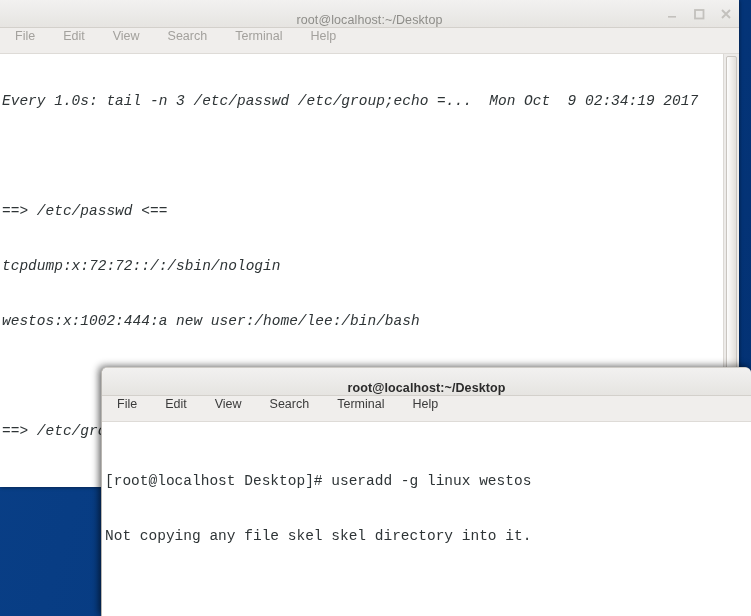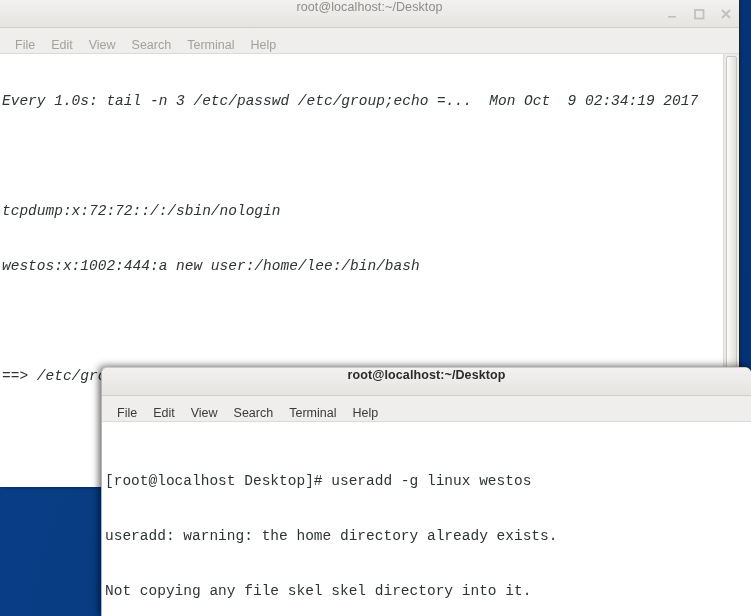--- a/index.html
+++ b/index.html
@@ -27,21 +27,21 @@
     background: #ffffff;
     overflow: hidden;
   }
   .titlebar {
     position: relative;
     height: 28px;
     box-sizing: border-box;
     background: linear-gradient(to bottom, #f2f1f0 0%, #ebeae8 55%, #e6e4e1 100%);
     border-bottom: 1px solid #d3d0cb;
     display: flex;
-    align-items: flex-start;
+    align-items: flex-end;
     justify-content: center;
   }
   .titlebar.rounded { border-radius: 5px 5px 0 0; }
   .title-text {
     font-size: 12.5px;
     letter-spacing: .1px;
     white-space: nowrap;
   }
   .win-inactive .title-text { color: #8e8d89; font-weight: normal; }
   .win-active   .title-text { color: #2b2b2b; font-weight: bold; }
@@ -63,23 +63,23 @@
   }
   .winbtn svg { display: block; }
 
   
   .menubar {
     height: 26px;
     box-sizing: border-box;
     background: #f0eeec;
     border-bottom: 1px solid #dedbd7;
     display: flex;
-    align-items: flex-end;
+    align-items: flex-start;
     padding-left: 8px;
-    gap: 2px;
+    gap: 14px;
   }
   .menu-item {
     font-size: 12.5px;
     padding: 2px 7px;
     white-space: nowrap;
     line-height: 1;
   }
   .win-inactive .menu-item { color: #a3a19d; }
   .win-active   .menu-item { color: #3b3b3b; }
 
@@ -184,20 +184,21 @@
       <span class="menu-item">View</span>
       <span class="menu-item">Search</span>
       <span class="menu-item">Terminal</span>
       <span class="menu-item">Help</span>
     </div>
 
     <div class="term">
       <div class="term-text">
         <div class="term-line">Every 1.0s: tail -n 3 /etc/passwd /etc/group;echo =...  Mon Oct  9 02:34:19 2017</div>
         <div class="term-line"></div>
+        <div class="term-line">==&gt; /etc/passwd &lt;==</div>
         <div class="term-line">tcpdump:x:72:72::/:/sbin/nologin</div>
         <div class="term-line">westos:x:1002:444:a new user:/home/lee:/bin/bash</div>
         <div class="term-line"></div>
         <div class="term-line">==&gt; /etc/group &lt;==</div>
         
         
         
         
         
         
@@ -224,21 +225,20 @@
       <span class="menu-item">Edit</span>
       <span class="menu-item">View</span>
       <span class="menu-item">Search</span>
       <span class="menu-item">Terminal</span>
       <span class="menu-item">Help</span>
     </div>
 
     <div class="term">
       <div class="term-text">
         <div class="term-line">[root@localhost Desktop]# useradd -g linux westos</div>
-        <div class="term-line">useradd: warning: the home directory already exists.</div>
         <div class="term-line">Not copying any file skel skel directory into it.</div>
         
         
         
         
         
         
         
       </div>
     </div>

